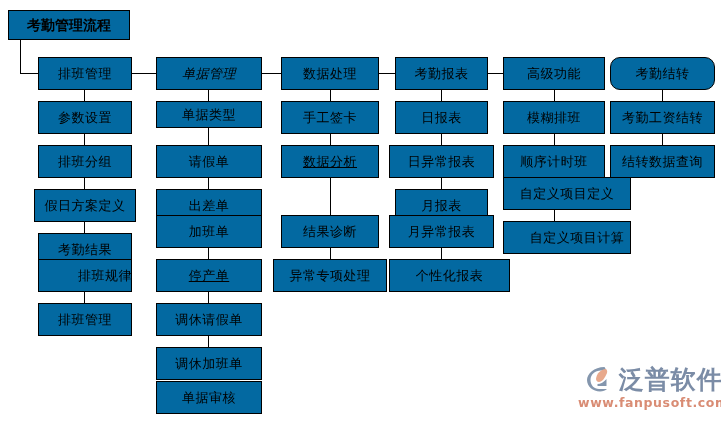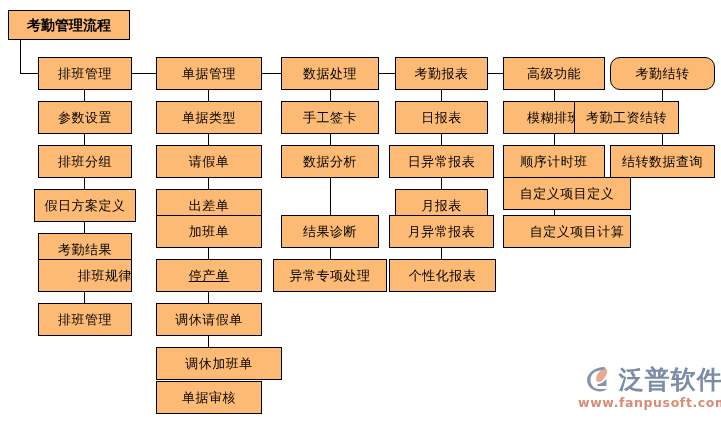--- a/index.html
+++ b/index.html
@@ -17,21 +17,21 @@
     height: 422px;
     background: #ffffff;
     overflow: hidden;
   }
 
   
   .node {
     position: absolute;
     box-sizing: border-box;
     border: 1px solid #000000;
-    background: #fdba74;
+    background: #0369a1;
     display: flex;
     align-items: center;
     justify-content: center;
     font-size: 13px;
     line-height: 1;
     color: #000000;
     letter-spacing: 0.5px;
     white-space: nowrap;
     z-index: 3;
   }
@@ -120,56 +120,56 @@
     <span>考勤结果</span>
   </div>
   <div class="node" style="left:38px; top:259px; width:94px; height:33px;padding-left:40px;">
     <span>排班规律</span>
   </div>
   <div class="node" style="left:38px; top:303px; width:94px; height:33px;">
     <span>排班管理</span>
   </div>
 
   <div class="conn v" style="left:208px; top:90px; width:1px; height:290px;"></div>
-  <div class="node" style="left:156px; top:57px; width:106px; height:33px;">
+  <div class="node" style="left:156px; top:57px; width:106px; height:33px;font-style:italic;">
     <span>单据管理</span>
   </div>
-  <div class="node" style="left:156px; top:101px; width:106px; height:33px;">
+  <div class="node" style="left:156px; top:101px; width:106px; height:27px;">
     <span>单据类型</span>
   </div>
   <div class="node" style="left:156px; top:145px; width:106px; height:33px;">
     <span>请假单</span>
   </div>
   <div class="node" style="left:156px; top:189px; width:106px; height:33px;align-items:center;">
     <span>出差单</span>
   </div>
   <div class="node" style="left:156px; top:215px; width:106px; height:33px;">
     <span>加班单</span>
   </div>
   <div class="node" style="left:156px; top:259px; width:106px; height:33px;text-decoration:underline;">
     <span>停产单</span>
   </div>
   <div class="node" style="left:156px; top:303px; width:106px; height:33px;">
     <span>调休请假单</span>
   </div>
-  <div class="node" style="left:156px; top:347px; width:126px; height:33px;">
+  <div class="node" style="left:156px; top:347px; width:106px; height:33px;">
     <span>调休加班单</span>
   </div>
   <div class="node" style="left:156px; top:381px; width:106px; height:33px;">
     <span>单据审核</span>
   </div>
 
   <div class="conn v" style="left:330px; top:90px; width:1px; height:202px;"></div>
   <div class="node" style="left:281px; top:57px; width:98px; height:33px;">
     <span>数据处理</span>
   </div>
   <div class="node" style="left:281px; top:101px; width:98px; height:33px;">
     <span>手工签卡</span>
   </div>
-  <div class="node" style="left:281px; top:145px; width:98px; height:33px;">
+  <div class="node" style="left:281px; top:145px; width:98px; height:33px;text-decoration:underline;">
     <span>数据分析</span>
   </div>
   <div class="node" style="left:281px; top:215px; width:98px; height:33px;">
     <span>结果诊断</span>
   </div>
   <div class="node" style="left:273px; top:259px; width:114px; height:33px;">
     <span>异常专项处理</span>
   </div>
 
   <div class="conn v" style="left:441px; top:90px; width:1px; height:202px;"></div>
@@ -181,46 +181,46 @@
   </div>
   <div class="node" style="left:389px; top:145px; width:105px; height:33px;">
     <span>日异常报表</span>
   </div>
   <div class="node" style="left:395px; top:189px; width:93px; height:33px;">
     <span>月报表</span>
   </div>
   <div class="node" style="left:389px; top:215px; width:105px; height:33px;">
     <span>月异常报表</span>
   </div>
-  <div class="node" style="left:389px; top:259px; width:107px; height:33px;">
+  <div class="node" style="left:389px; top:259px; width:121px; height:33px;">
     <span>个性化报表</span>
   </div>
 
   <div class="conn v" style="left:554px; top:90px; width:1px; height:158px;"></div>
   <div class="node" style="left:503px; top:57px; width:102px; height:33px;">
     <span>高级功能</span>
   </div>
   <div class="node" style="left:503px; top:101px; width:102px; height:33px;">
     <span>模糊排班</span>
   </div>
   <div class="node" style="left:503px; top:145px; width:102px; height:33px;">
     <span>顺序计时班</span>
   </div>
   <div class="node" style="left:503px; top:177px; width:128px; height:33px;">
     <span>自定义项目定义</span>
   </div>
-  <div class="node" style="left:503px; top:215px; width:128px; height:33px;padding-left:20px;">
+  <div class="node" style="left:503px; top:221px; width:128px; height:33px;padding-left:20px;">
     <span>自定义项目计算</span>
   </div>
 
   <div class="conn v" style="left:662px; top:90px; width:1px; height:70px;"></div>
   <div class="node" style="left:610px; top:57px; width:105px; height:33px;border-radius:10px;">
     <span>考勤结转</span>
   </div>
-  <div class="node" style="left:574px; top:101px; width:105px; height:33px;">
+  <div class="node" style="left:610px; top:101px; width:105px; height:33px;">
     <span>考勤工资结转</span>
   </div>
   <div class="node" style="left:610px; top:145px; width:105px; height:33px;">
     <span>结转数据查询</span>
   </div>
 
   <div id="logo" style="left:578px; top:364px;">
     <div class="logo-row">
       <svg class="logo-mark" viewBox="0 0 60 60" xmlns="http://www.w3.org/2000/svg">
         <path d="M41 6 C20 6 6 20 6 32 C6 45 18 55 32 55 C38 55 43 53 46 50

